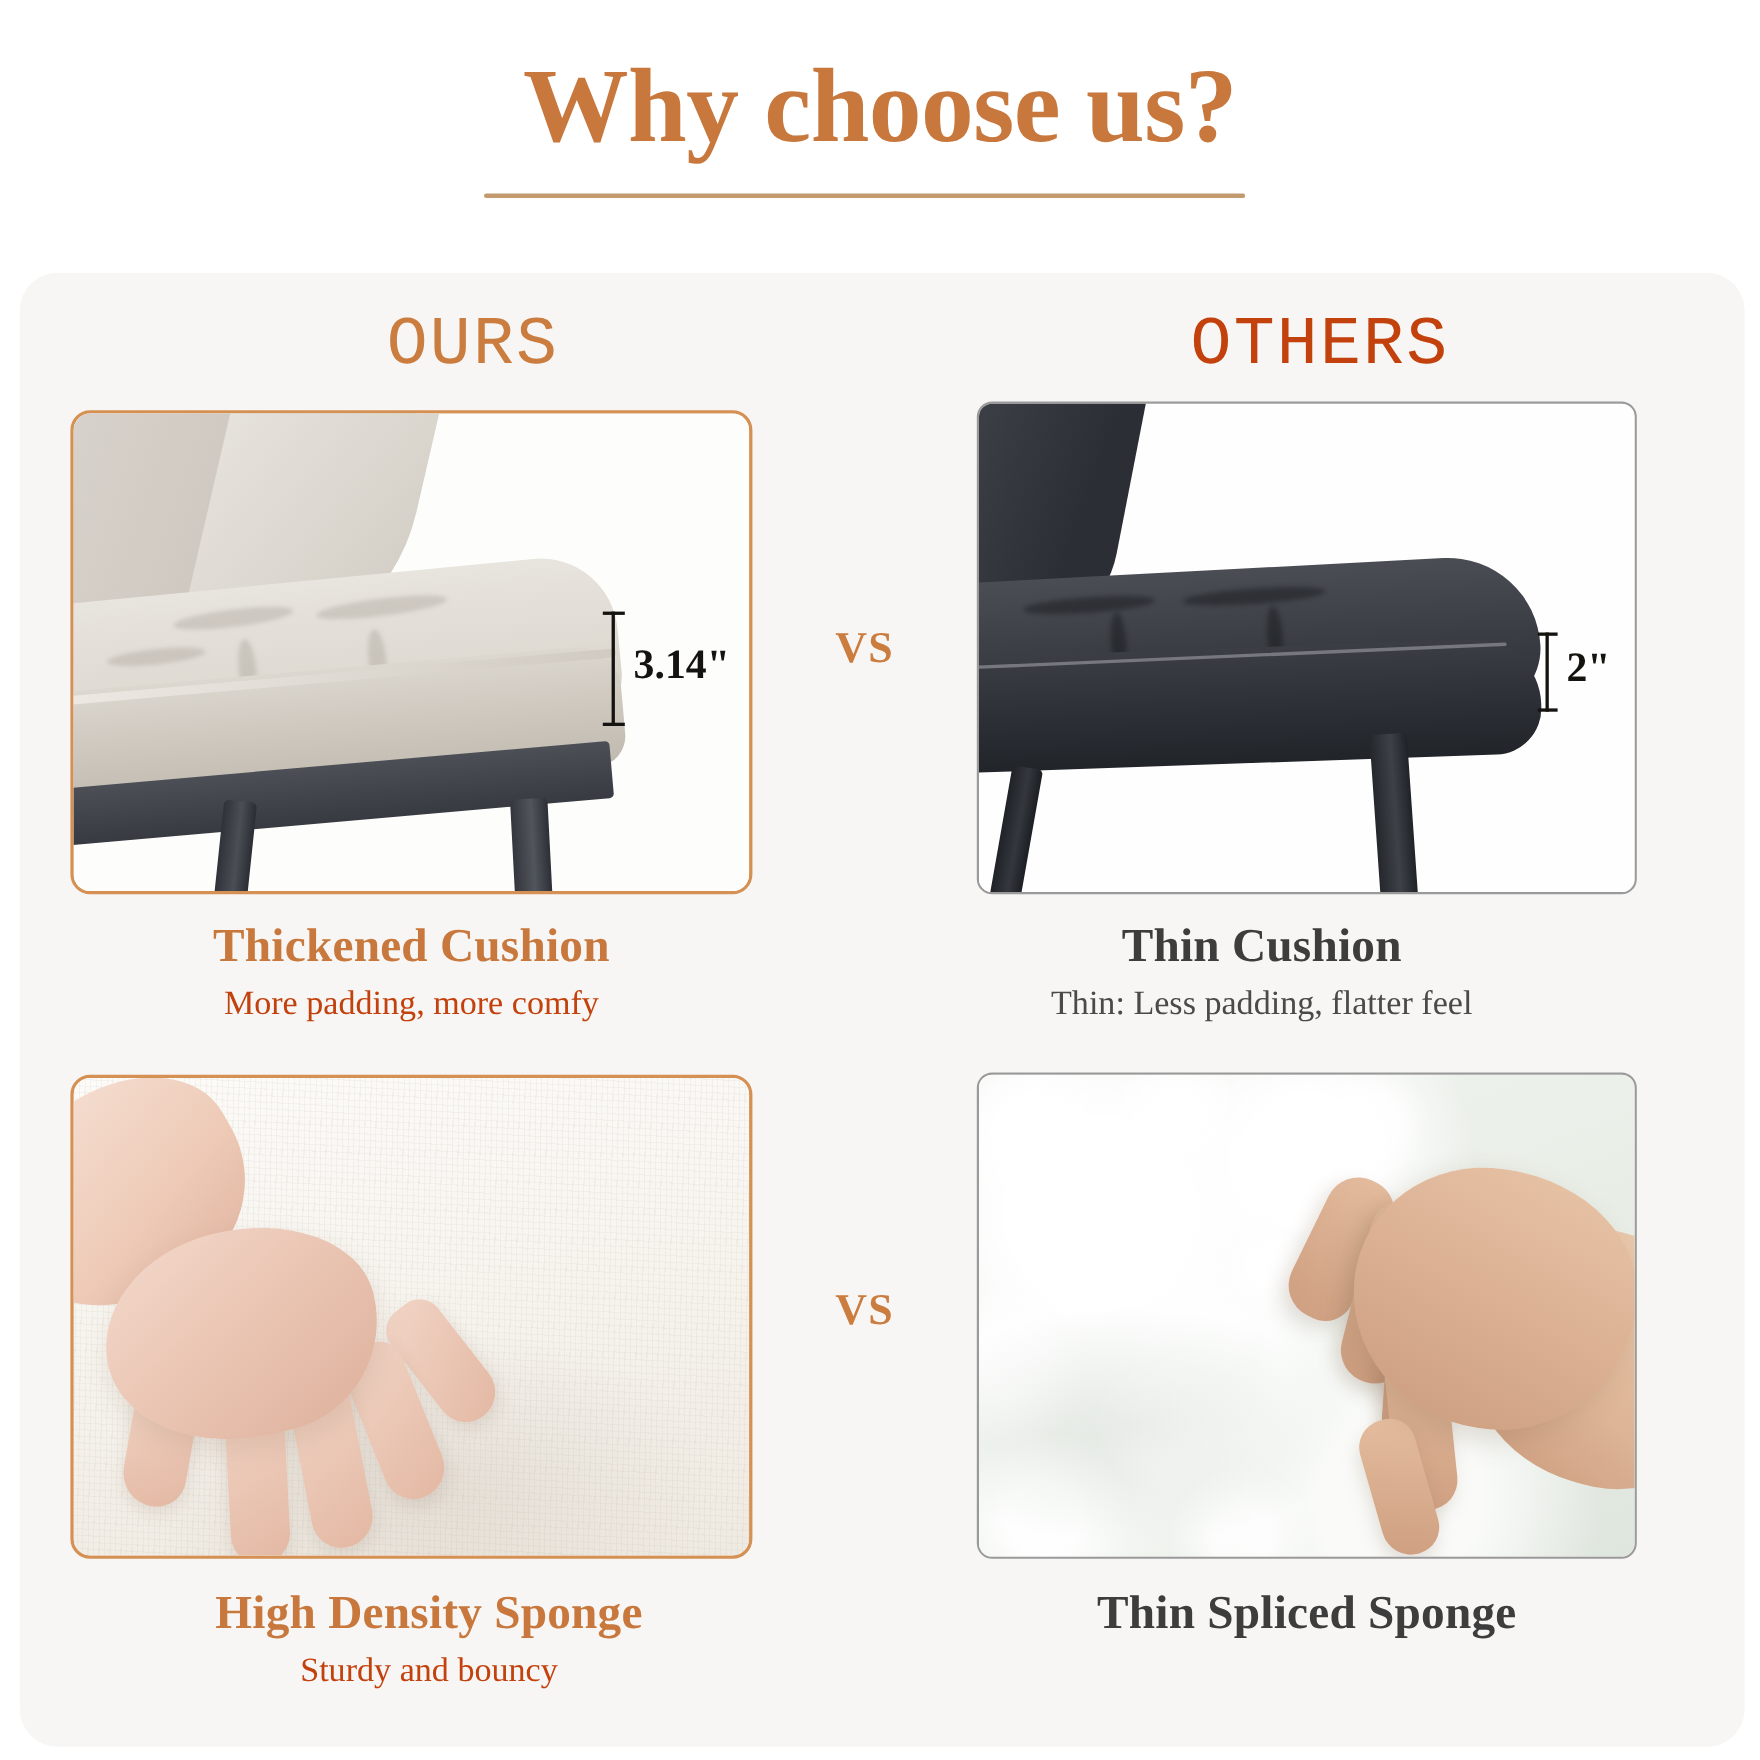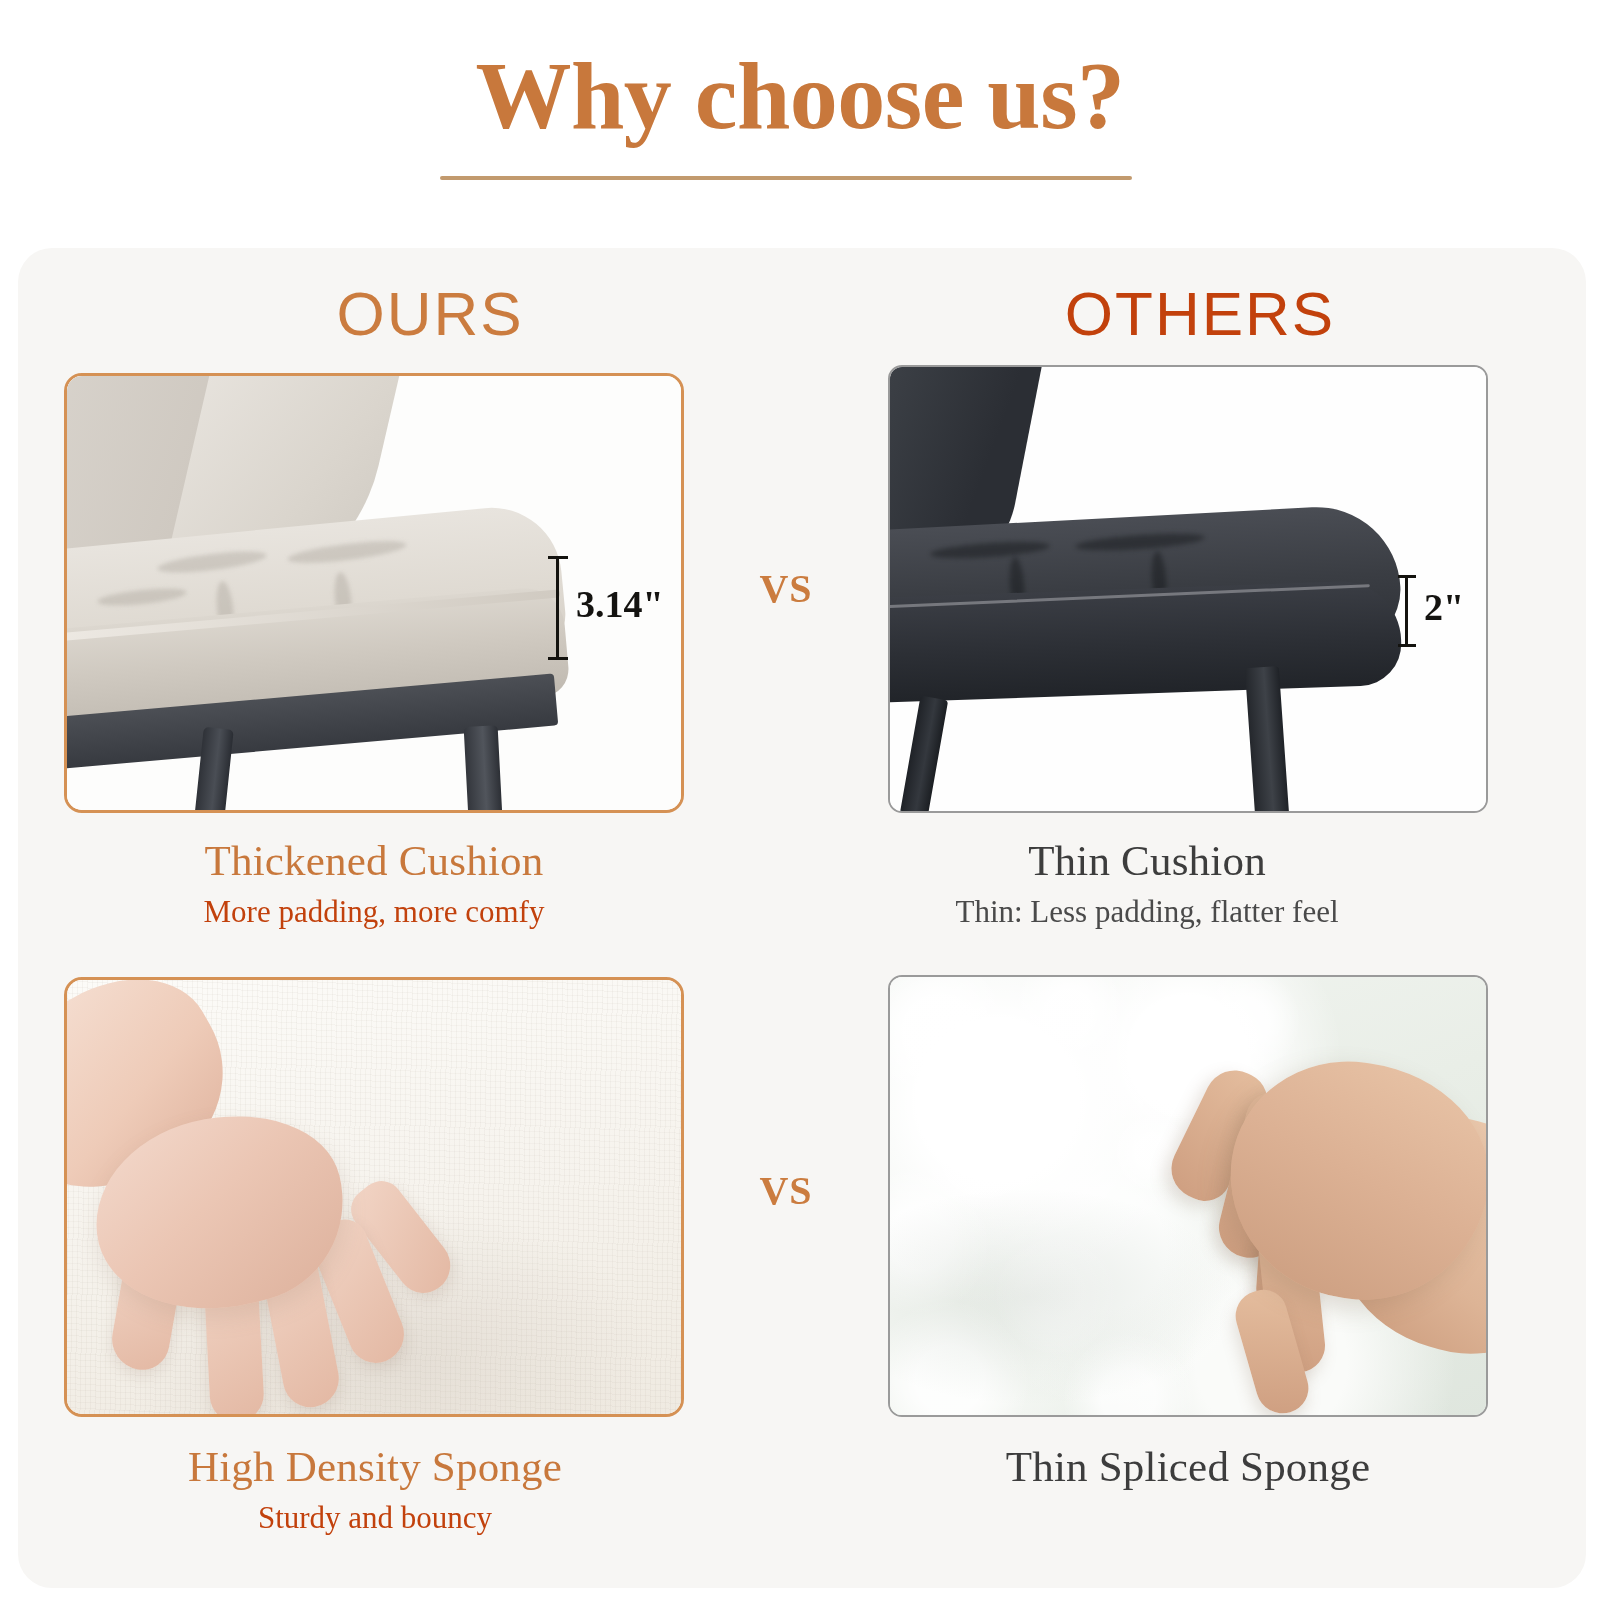--- a/index.html
+++ b/index.html
@@ -55,21 +55,21 @@
     border-radius: 34px;
   }
 
   
   .col-header {
     position: absolute;
     top: 278px;
     font-size: 62px;
     font-weight: 400;
     letter-spacing: 2px;
-    font-family: Liberation Sans, sans-serif;
+    font-family: Liberation Mono, monospace;
     white-space: nowrap;
   }
   .col-header.ours   { left: 180px; width: 500px; text-align: center; color: #CB7C3F; }
   .col-header.others { left: 930px; width: 540px; text-align: center; color: #c2410c; }
 
   
   .photo {
     position: absolute;
     overflow: hidden;
     background: #ffffff;
@@ -347,40 +347,40 @@
     letter-spacing: 1px;
     font-family: "Liberation Serif","DejaVu Serif",serif;
   }
   .vs-1 { left: 686px; top: 565px; }
   .vs-2 { left: 686px; top: 1167px; }
 
   
   .caption { position: absolute; width: 640px; text-align: center; }
   .cap-title {
     font-size: 43px;
-    font-weight: 400;
+    font-weight: 700;
     letter-spacing: .2px;
     line-height: 1.15;
     font-family: "Liberation Serif","DejaVu Serif",serif;
   }
   .cap-sub {
     font-size: 31px;
     font-weight: 400;
     margin-top: 8px;
     line-height: 1.2;
     font-family: "Liberation Serif","DejaVu Serif",serif;
   }
   .caption.ours  .cap-title { color: #C8783C; }
   .caption.ours  .cap-sub   { color: #c2410c; }
   .caption.other .cap-title { color: #3D3D3D; }
   .caption.other .cap-sub   { color: #4A4A4A; }
 
   .cap-1l { left: 54px;  top: 836px; }
   .cap-1r { left: 827px; top: 836px; }
-  .cap-2l { left: 55px;  top: 1442px; }
+  .cap-2l { left: 70px;  top: 1442px; }
   .cap-2r { left: 868px; top: 1442px; }
 </style>
 </head>
 <body>
 
 <div id="root">
 
   <div class="title-wrap">
     <div class="page-title">Why choose us?</div>
   </div>

